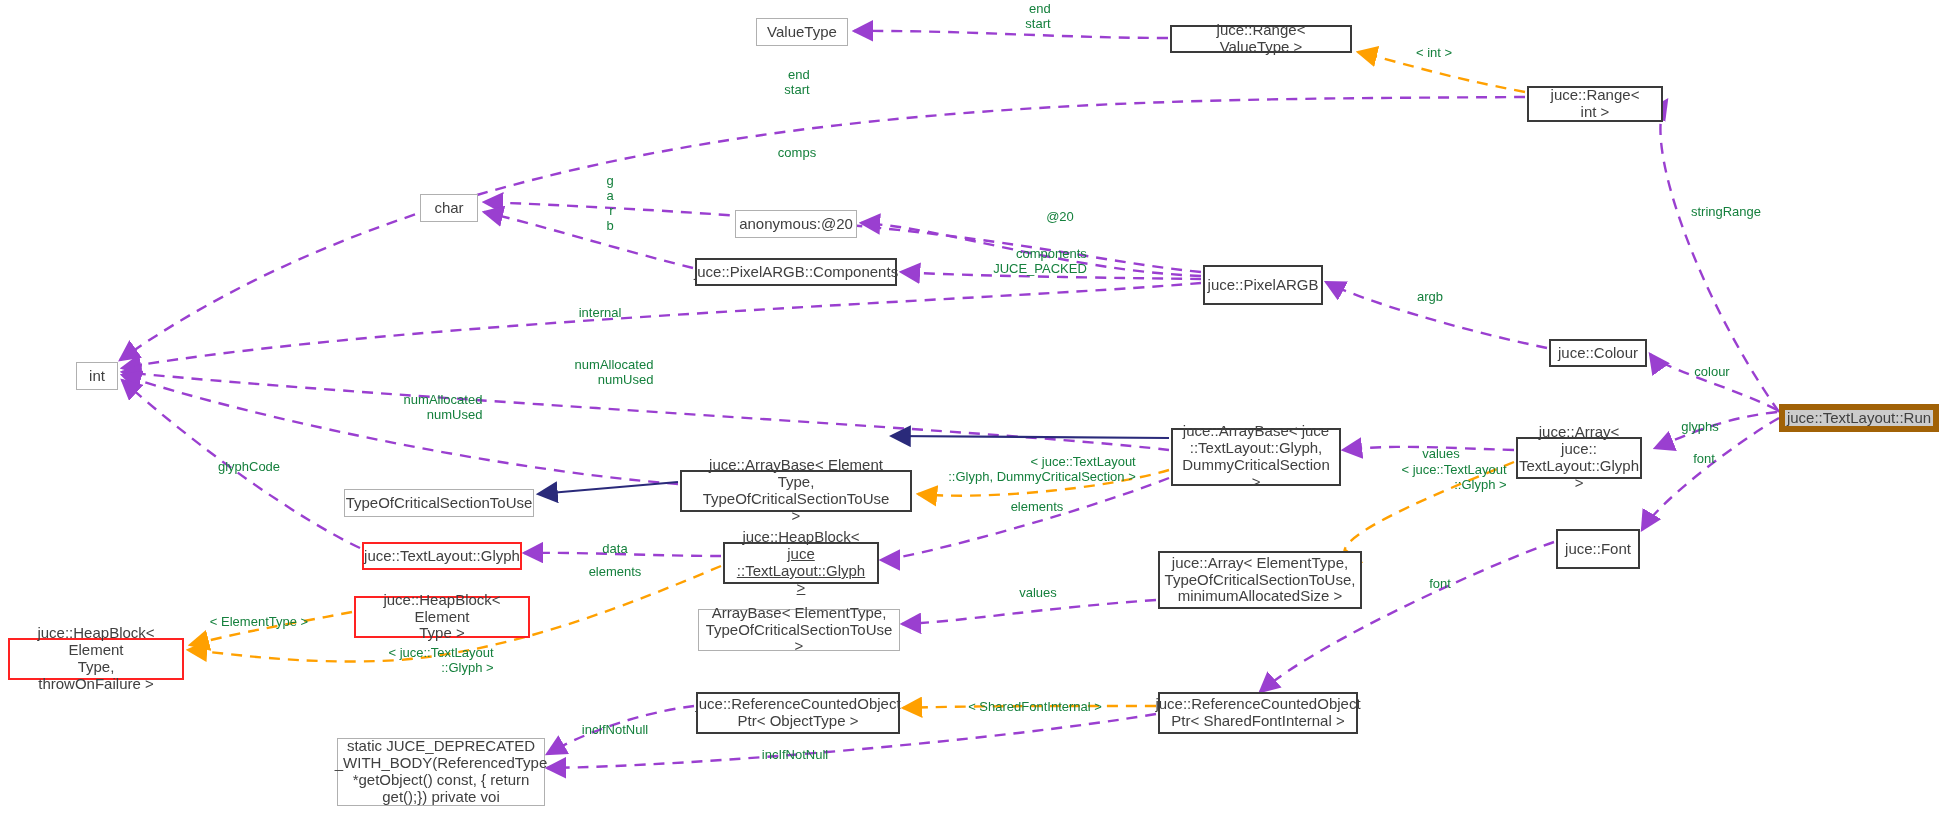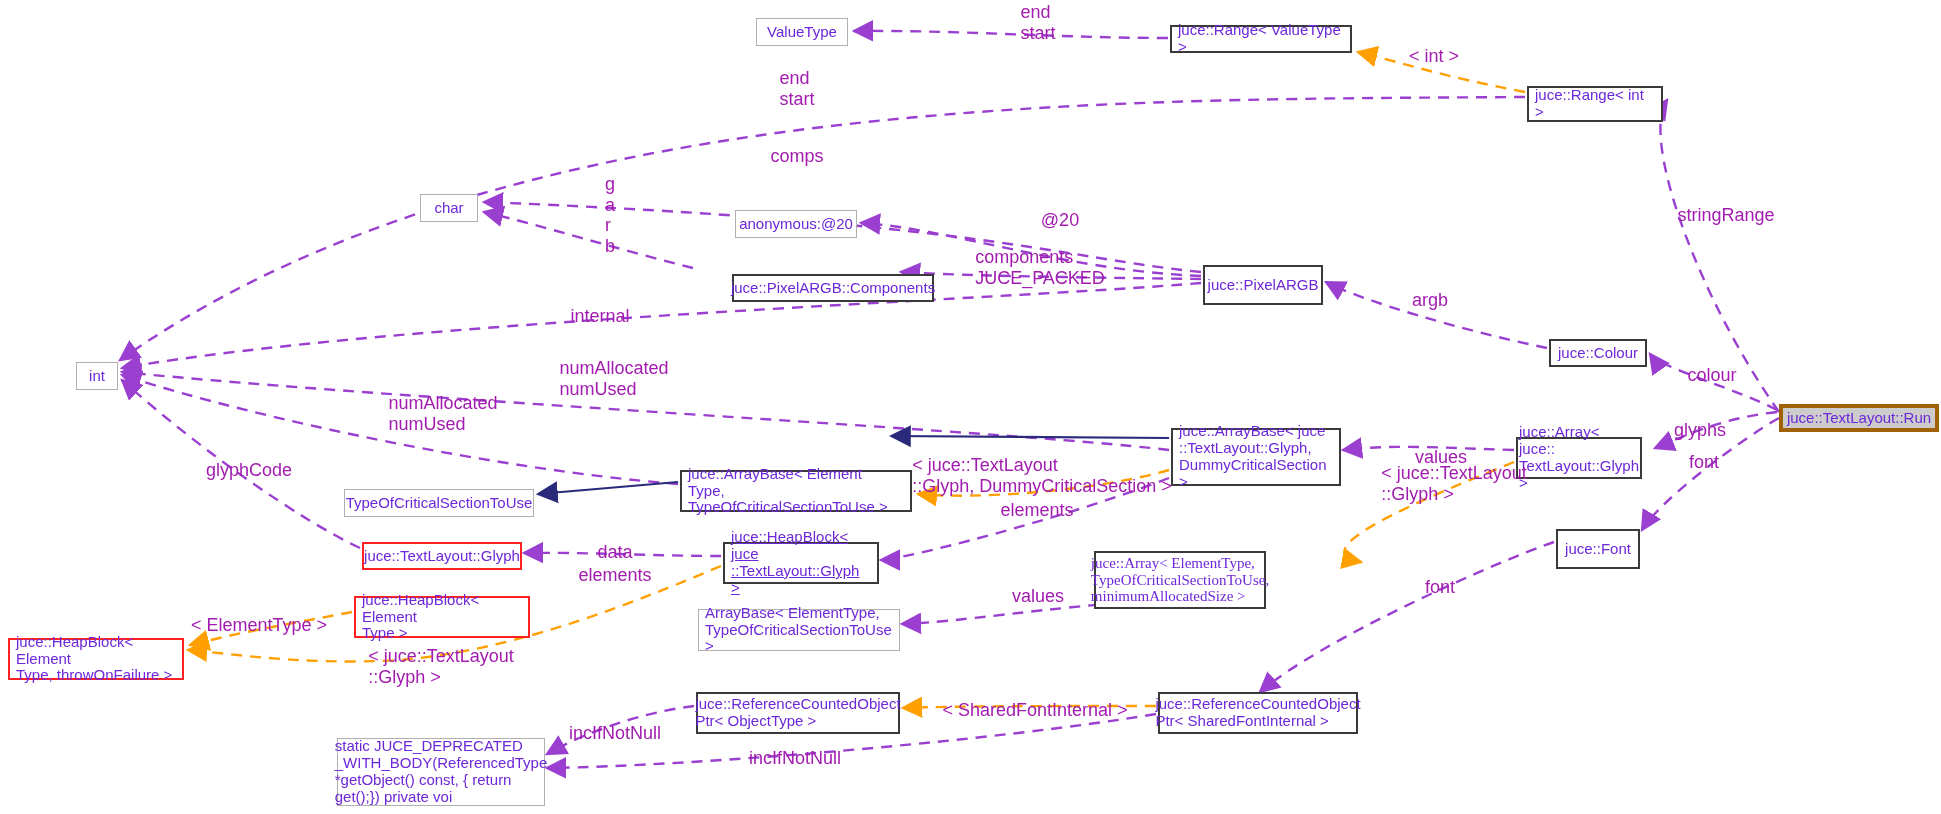--- a/index.html
+++ b/index.html
@@ -1,28 +1,28 @@
 <!DOCTYPE html>
 <html><head>
 <meta charset="utf-8">
 <style>
   html,body{margin:0;padding:0;background:#ffffff;}
   #stage{position:relative;width:1941px;height:814px;background:#ffffff;
          font-family:"Liberation Sans","DejaVu Sans",sans-serif;overflow:hidden;}
   #edges{position:absolute;left:0;top:0;width:1941px;height:814px;}
   .node{position:absolute;box-sizing:border-box;display:flex;align-items:center;
-        justify-content:center;text-align:left;background:#ffffff;
-        font-size:15px;line-height:1.12;color:#6d28d9;padding:2px 6px;
+        justify-content:center;text-align:center;background:#ffffff;
+        font-size:15px;line-height:1.12;color:#404040;padding:2px 15px;
         white-space:pre-line;}
   .b-gray{border:1px solid #b0b0b0;}
   .b-black{border:2px solid #3a3a3a;}
   .b-red{border:2px solid #ff2222;}
-  .n-hl{background:#cccccc;border:4px solid #a16207;}
-  .elabel{position:absolute;font-size:18px;line-height:1.15;color:#a21caf;
-          text-align:left;white-space:pre-line;transform:translateX(-50%);}
+  .n-hl{background:#cccccc;border:6px solid #a16207;}
+  .elabel{position:absolute;font-size:13px;line-height:1.15;color:#15803d;
+          text-align:right;white-space:pre-line;transform:translateX(-50%);}
 </style>
 </head>
 <body>
 
 <div id="stage">
 
   <svg id="edges" viewBox="0 0 1941 814" xmlns="http://www.w3.org/2000/svg">
     <defs>
       <marker id="ah-p" markerWidth="9" markerHeight="9" refX="8" refY="4.5" orient="auto">
         <path d="M0,0 L9,4.5 L0,9 z" fill="#9a3fd0"></path>
@@ -71,39 +71,39 @@
       <path d="M678,482 L538,494"></path>
     </g>
   </svg>
 
   <div id="nodes">
       <div class="node b-gray" style="left: 756px; top: 18px; width: 92px; height: 28px;">ValueType</div>
       <div class="node b-black" style="left: 1170px; top: 25px; width: 182px; height: 28px;">juce::Range&lt; ValueType &gt;</div>
       <div class="node b-black" style="left: 1527px; top: 86px; width: 136px; height: 36px;">juce::Range&lt; int &gt;</div>
       <div class="node b-gray" style="left: 420px; top: 194px; width: 58px; height: 28px;">char</div>
       <div class="node b-gray" style="left: 735px; top: 210px; width: 122px; height: 28px;">anonymous:@20</div>
-      <div class="node b-black" style="left: 732px; top: 258px; width: 202px; height: 28px; margin-top: 16px;">juce::PixelARGB::Components</div>
+      <div class="node b-black" style="left: 695px; top: 258px; width: 202px; height: 28px;">juce::PixelARGB::Components</div>
       <div class="node b-black" style="left: 1203px; top: 265px; width: 120px; height: 40px;">juce::PixelARGB</div>
       <div class="node b-black" style="left: 1549px; top: 339px; width: 98px; height: 28px;">juce::Colour</div>
       <div class="node b-gray" style="left: 76px; top: 362px; width: 42px; height: 28px;">int</div>
       <div class="node n-hl" style="left: 1779px; top: 404px; width: 160px; height: 28px;">juce::TextLayout::Run</div>
       <div class="node b-black" style="left: 699px; top: 425px; width: 204px; height: 28px; margin-top: 48px;">juce::DummyCriticalSection</div>
       <div class="node b-black" style="left: 1171px; top: 428px; width: 170px; height: 58px;">juce::ArrayBase&lt; juce
 ::TextLayout::Glyph,
 DummyCriticalSection &gt;</div>
       <div class="node b-black" style="left: 1516px; top: 437px; width: 126px; height: 42px;">juce::Array&lt; juce::
 TextLayout::Glyph &gt;</div>
       <div class="node b-black" style="left: 680px; top: 470px; width: 232px; height: 42px;">juce::ArrayBase&lt; Element
 Type, TypeOfCriticalSectionToUse &gt;</div>
       <div class="node b-gray" style="left: 344px; top: 489px; width: 190px; height: 28px;">TypeOfCriticalSectionToUse</div>
       <div class="node b-black" style="left: 1556px; top: 529px; width: 84px; height: 40px;">juce::Font</div>
       <div class="node b-red" style="left: 362px; top: 542px; width: 160px; height: 28px;">juce::TextLayout::Glyph</div>
       <div class="node b-black" style="left: 723px; top: 542px; width: 156px; height: 42px; text-decoration: underline;">juce::HeapBlock&lt; juce
 ::TextLayout::Glyph &gt;</div>
-      <div class="node b-black" style="left: 1094px; top: 551px; width: 172px; height: 58px; font-family: Liberation Serif, serif;">juce::Array&lt; ElementType,
+      <div class="node b-black" style="left: 1158px; top: 551px; width: 204px; height: 58px;">juce::Array&lt; ElementType,
 TypeOfCriticalSectionToUse,
 minimumAllocatedSize &gt;</div>
       <div class="node b-red" style="left: 354px; top: 596px; width: 176px; height: 42px;">juce::HeapBlock&lt; Element
 Type &gt;</div>
       <div class="node b-gray" style="left: 698px; top: 609px; width: 202px; height: 42px;">ArrayBase&lt; ElementType,
 TypeOfCriticalSectionToUse &gt;</div>
       <div class="node b-red" style="left: 8px; top: 638px; width: 176px; height: 42px;">juce::HeapBlock&lt; Element
 Type, throwOnFailure &gt;</div>
       <div class="node b-black" style="left: 696px; top: 692px; width: 204px; height: 42px;">juce::ReferenceCountedObject
 Ptr&lt; ObjectType &gt;</div>

